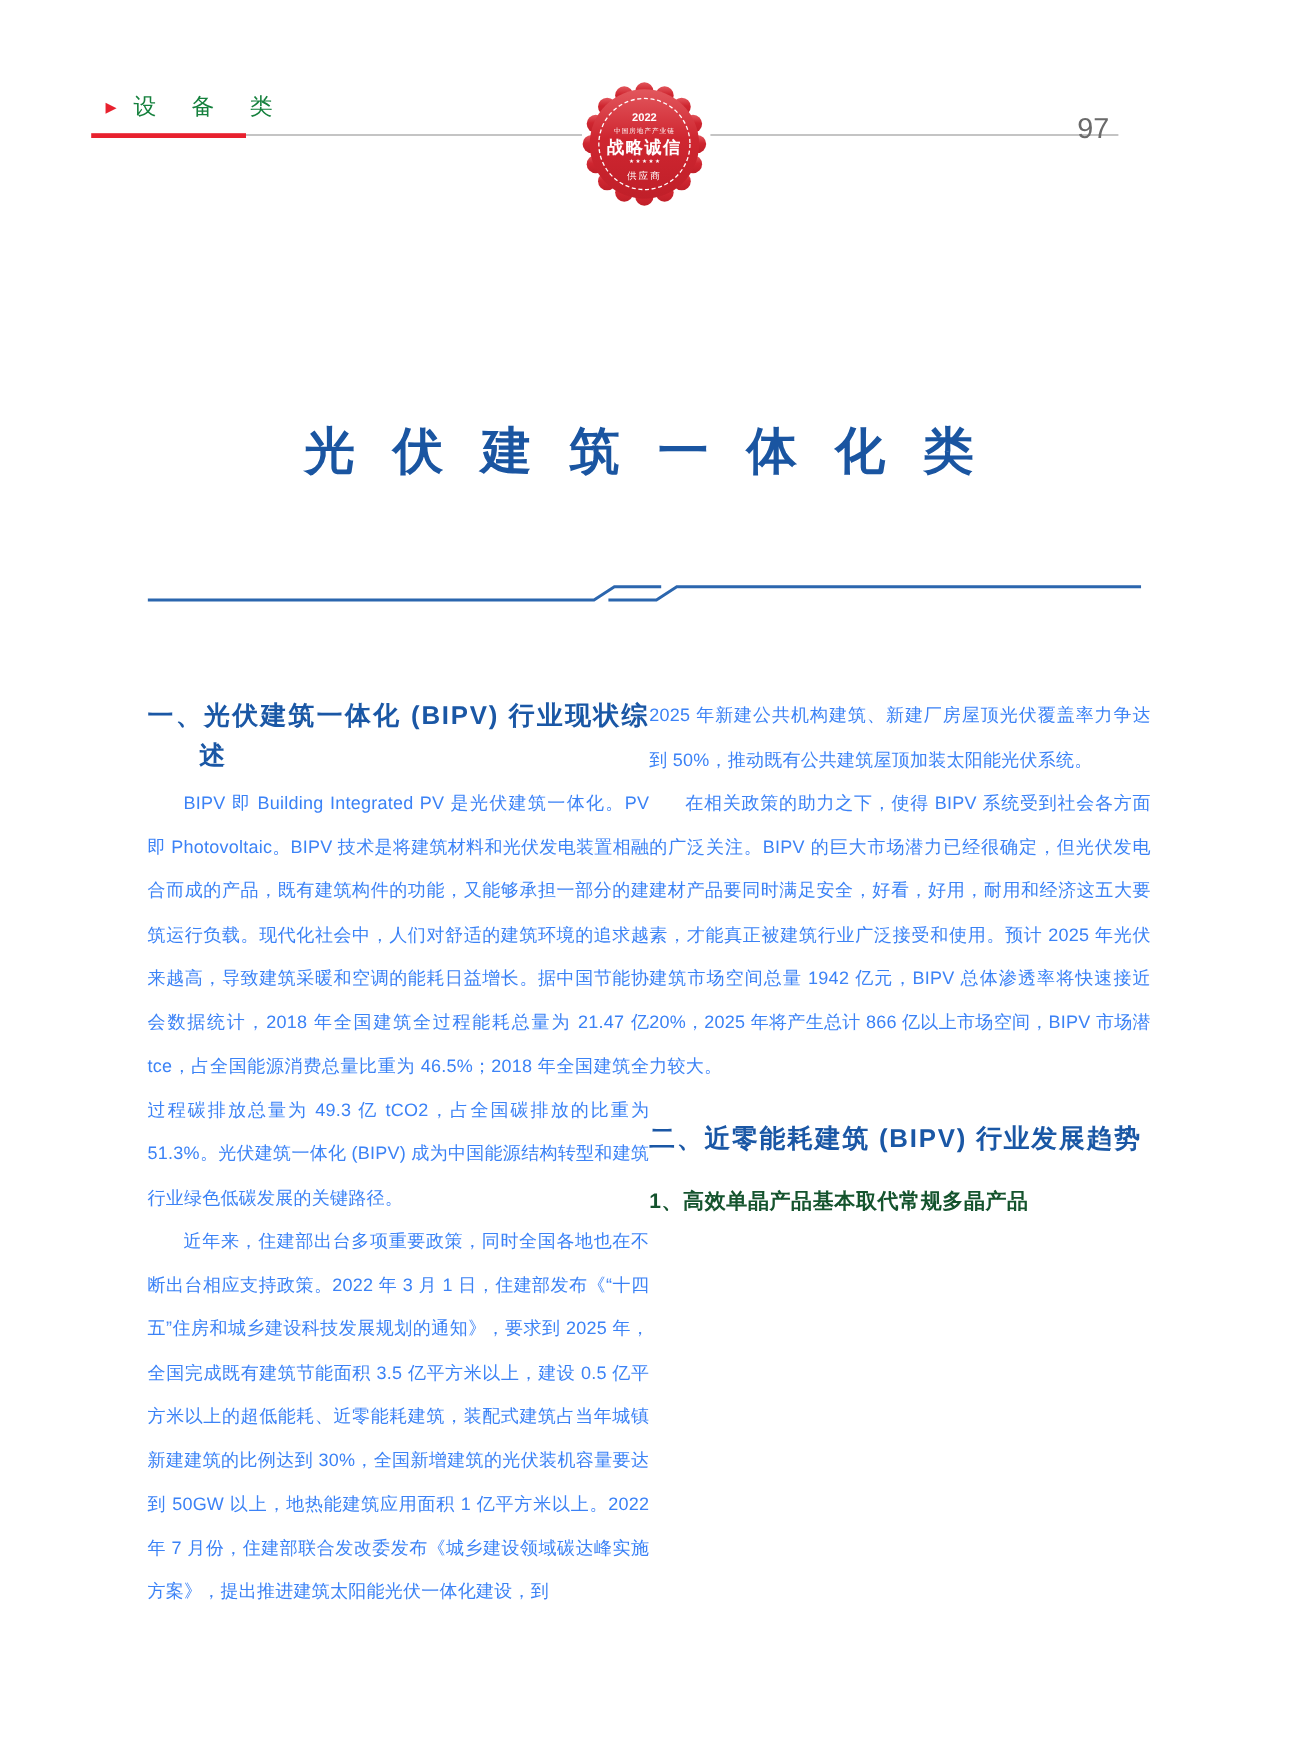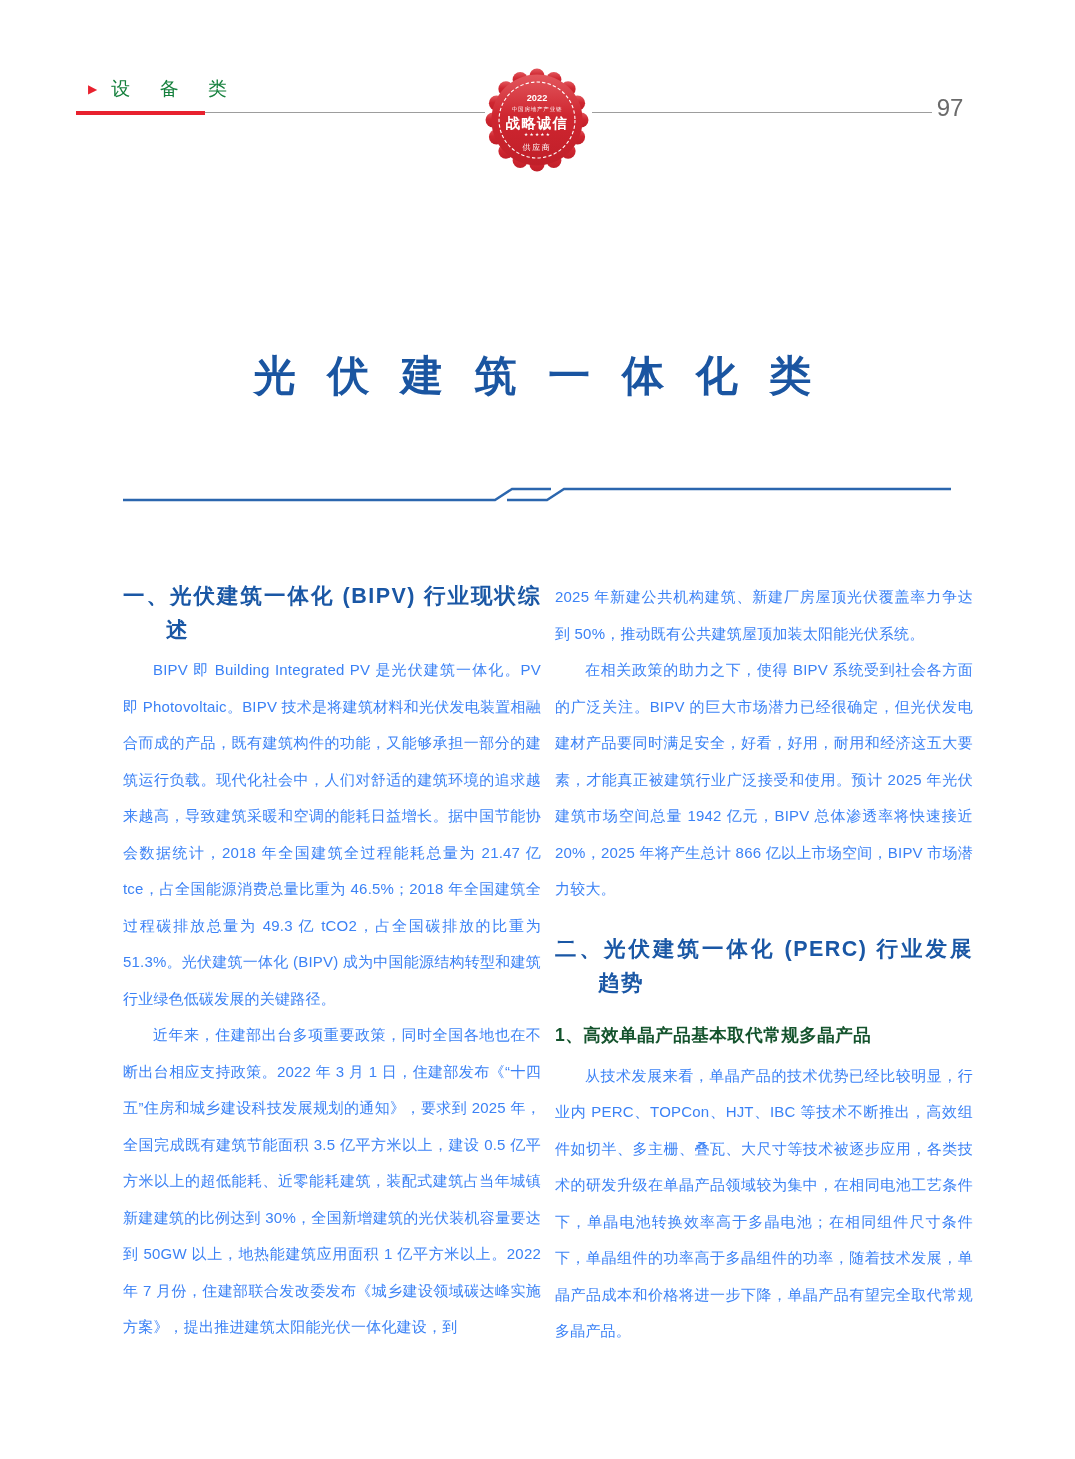--- a/index.html
+++ b/index.html
@@ -11,37 +11,37 @@
     overflow:hidden;
   }
   
   .breadcrumb{position:absolute;left:88px;top:76px;display:flex;align-items:center;}
   .breadcrumb .arrow{color:#e8212e;font-size:12px;line-height:1;}
   .breadcrumb .cat{margin-left:14px;font-size:19px;letter-spacing:9px;color:#15803d;font-family:Liberation Mono, monospace;}
   .header-rule{position:absolute;left:76px;top:111px;width:856px;height:5px;}
   .header-rule .red{position:absolute;left:0;top:0;width:129px;height:4px;background:#e8212e;}
   .header-rule .g1{position:absolute;left:129px;top:1px;width:280px;height:1px;background:#9d9d9d;}
   .header-rule .g2{position:absolute;left:516px;top:1px;width:340px;height:1px;background:#9d9d9d;}
-  .page-number{position:absolute;left:928px;top:94px;width:44px;text-align:center;
+  .page-number{position:absolute;left:889px;top:94px;width:44px;text-align:center;
     font-size:24px;color:#6a6a6a;}
   
   .seal{position:absolute;left:483px;top:66px;width:108px;height:108px;}
   .seal svg{display:block;width:108px;height:108px;}
   
   .bubble{position:absolute;left:94px;top:194px;width:126px;height:112px;}
   .bubble svg{display:block;width:126px;height:112px;overflow:visible;}
   
   .doc-title{
     margin:0;padding-top:347px;text-align:center;
     font-size:42px;line-height:58px;font-weight:800;
     letter-spacing:10px;color:#1a55a1;
   }
   .divider{display:block;margin:80px auto 0 123px;width:828px;height:20px;}
   
-  .columns{display:flex;gap:14px;margin:74px 0 0 123px;width:850px;}
+  .columns{display:flex;margin:74px 0 0 123px;width:850px;}
   .column{width:418px;}
   .col-heading{
     margin:0 0 5px 0;padding-left:2em;text-indent:-2em;
     font-size:21.5px;line-height:34px;font-weight:bold;
     letter-spacing:1.5px;color:#1a57a5;text-align:justify;
   }
   .col-subheading{
     margin:22px 0 10px 0;
     font-size:17.5px;line-height:26px;font-weight:bold;
     letter-spacing:0.5px;color:#14532d;
@@ -117,19 +117,18 @@
 
   <main class="columns">
     <section class="column">
         <h2 class="col-heading">一、光伏建筑一体化 (BIPV) 行业现状综述</h2>
         <p class="body-para indent">BIPV 即 Building Integrated PV 是光伏建筑一体化。PV 即 Photovoltaic。BIPV 技术是将建筑材料和光伏发电装置相融合而成的产品，既有建筑构件的功能，又能够承担一部分的建筑运行负载。现代化社会中，人们对舒适的建筑环境的追求越来越高，导致建筑采暖和空调的能耗日益增长。据中国节能协会数据统计，2018 年全国建筑全过程能耗总量为 21.47 亿 tce，占全国能源消费总量比重为 46.5%；2018 年全国建筑全过程碳排放总量为 49.3 亿 tCO2，占全国碳排放的比重为 51.3%。光伏建筑一体化 (BIPV) 成为中国能源结构转型和建筑行业绿色低碳发展的关键路径。</p>
         <p class="body-para indent">近年来，住建部出台多项重要政策，同时全国各地也在不断出台相应支持政策。2022 年 3 月 1 日，住建部发布《“十四五”住房和城乡建设科技发展规划的通知》，要求到 2025 年，全国完成既有建筑节能面积 3.5 亿平方米以上，建设 0.5 亿平方米以上的超低能耗、近零能耗建筑，装配式建筑占当年城镇新建建筑的比例达到 30%，全国新增建筑的光伏装机容量要达到 50GW 以上，地热能建筑应用面积 1 亿平方米以上。2022 年 7 月份，住建部联合发改委发布《城乡建设领域碳达峰实施方案》，提出推进建筑太阳能光伏一体化建设，到</p>
       </section>
     <section class="column">
         <p class="body-para">2025 年新建公共机构建筑、新建厂房屋顶光伏覆盖率力争达到 50%，推动既有公共建筑屋顶加装太阳能光伏系统。</p>
         <p class="body-para indent">在相关政策的助力之下，使得 BIPV 系统受到社会各方面的广泛关注。BIPV 的巨大市场潜力已经很确定，但光伏发电建材产品要同时满足安全，好看，好用，耐用和经济这五大要素，才能真正被建筑行业广泛接受和使用。预计 2025 年光伏建筑市场空间总量 1942 亿元，BIPV 总体渗透率将快速接近 20%，2025 年将产生总计 866 亿以上市场空间，BIPV 市场潜力较大。</p>
-        <h2 class="col-heading">二、光伏建筑一体化 (PERC) 行业发展趋势</h2>
+        <h2 class="col-heading">二、近零能耗建筑 (BIPV) 行业发展趋势</h2>
         <h3 class="col-subheading">1、高效单晶产品基本取代常规多晶产品</h3>
-        <p class="body-para indent">从技术发展来看，单晶产品的技术优势已经比较明显，行业内 PERC、TOPCon、HJT、IBC 等技术不断推出，高效组件如切半、多主栅、叠瓦、大尺寸等技术被逐步应用，各类技术的研发升级在单晶产品领域较为集中，在相同电池工艺条件下，单晶电池转换效率高于多晶电池；在相同组件尺寸条件下，单晶组件的功率高于多晶组件的功率，随着技术发展，单晶产品成本和价格将进一步下降，单晶产品有望完全取代常规多晶产品。</p>
       </section>
   </main>
 
 </div>
 
 </body></html>

